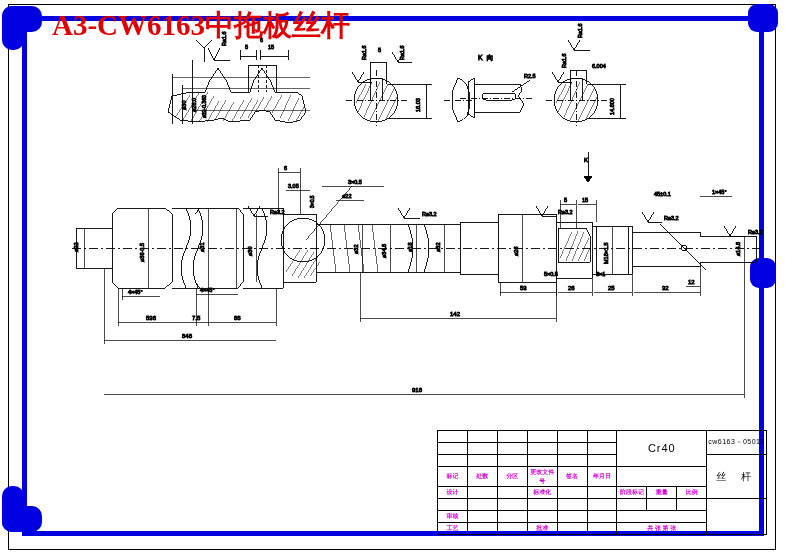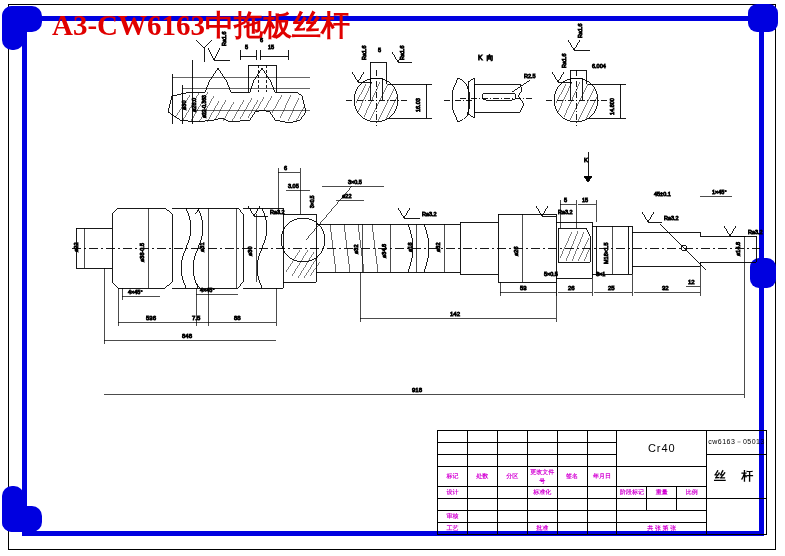--- a/index.html
+++ b/index.html
@@ -31,21 +31,21 @@
   svg.draw text{font-family:"Liberation Sans","DejaVu Sans",sans-serif;fill:#000;}
 
   
   .tb{position:absolute;left:437px;top:430px;width:330px;height:105px;}
   .tb table{border-collapse:collapse;width:330px;height:105px;table-layout:fixed;}
   .tb td{border:1px solid #000;font-size:6px;padding:0;text-align:center;vertical-align:middle;
          color:#d400d4;font-weight:bold;height:10px;}
   .tb td.blank{color:#000;font-weight:normal;}
   .tb td.bk{color:#000;font-weight:normal;font-size:11px;font-family:"Liberation Sans",sans-serif;letter-spacing:1px;}
   .tb td.num{color:#000;font-weight:normal;font-size:7px;letter-spacing:.5px;}
-  .tb td.nm{color:#000;font-weight:bold;font-size:12px;letter-spacing:6px;}
+  .tb td.nm{color:#000;font-weight:normal;font-size:10px;letter-spacing:6px;}
 </style>
 </head>
 <body>
 
 <div id="sheet">
 
   <div class="page-line"></div>
 
   <div class="blue-frame"></div>
   <div class="blue-blob blob-tl"></div>

